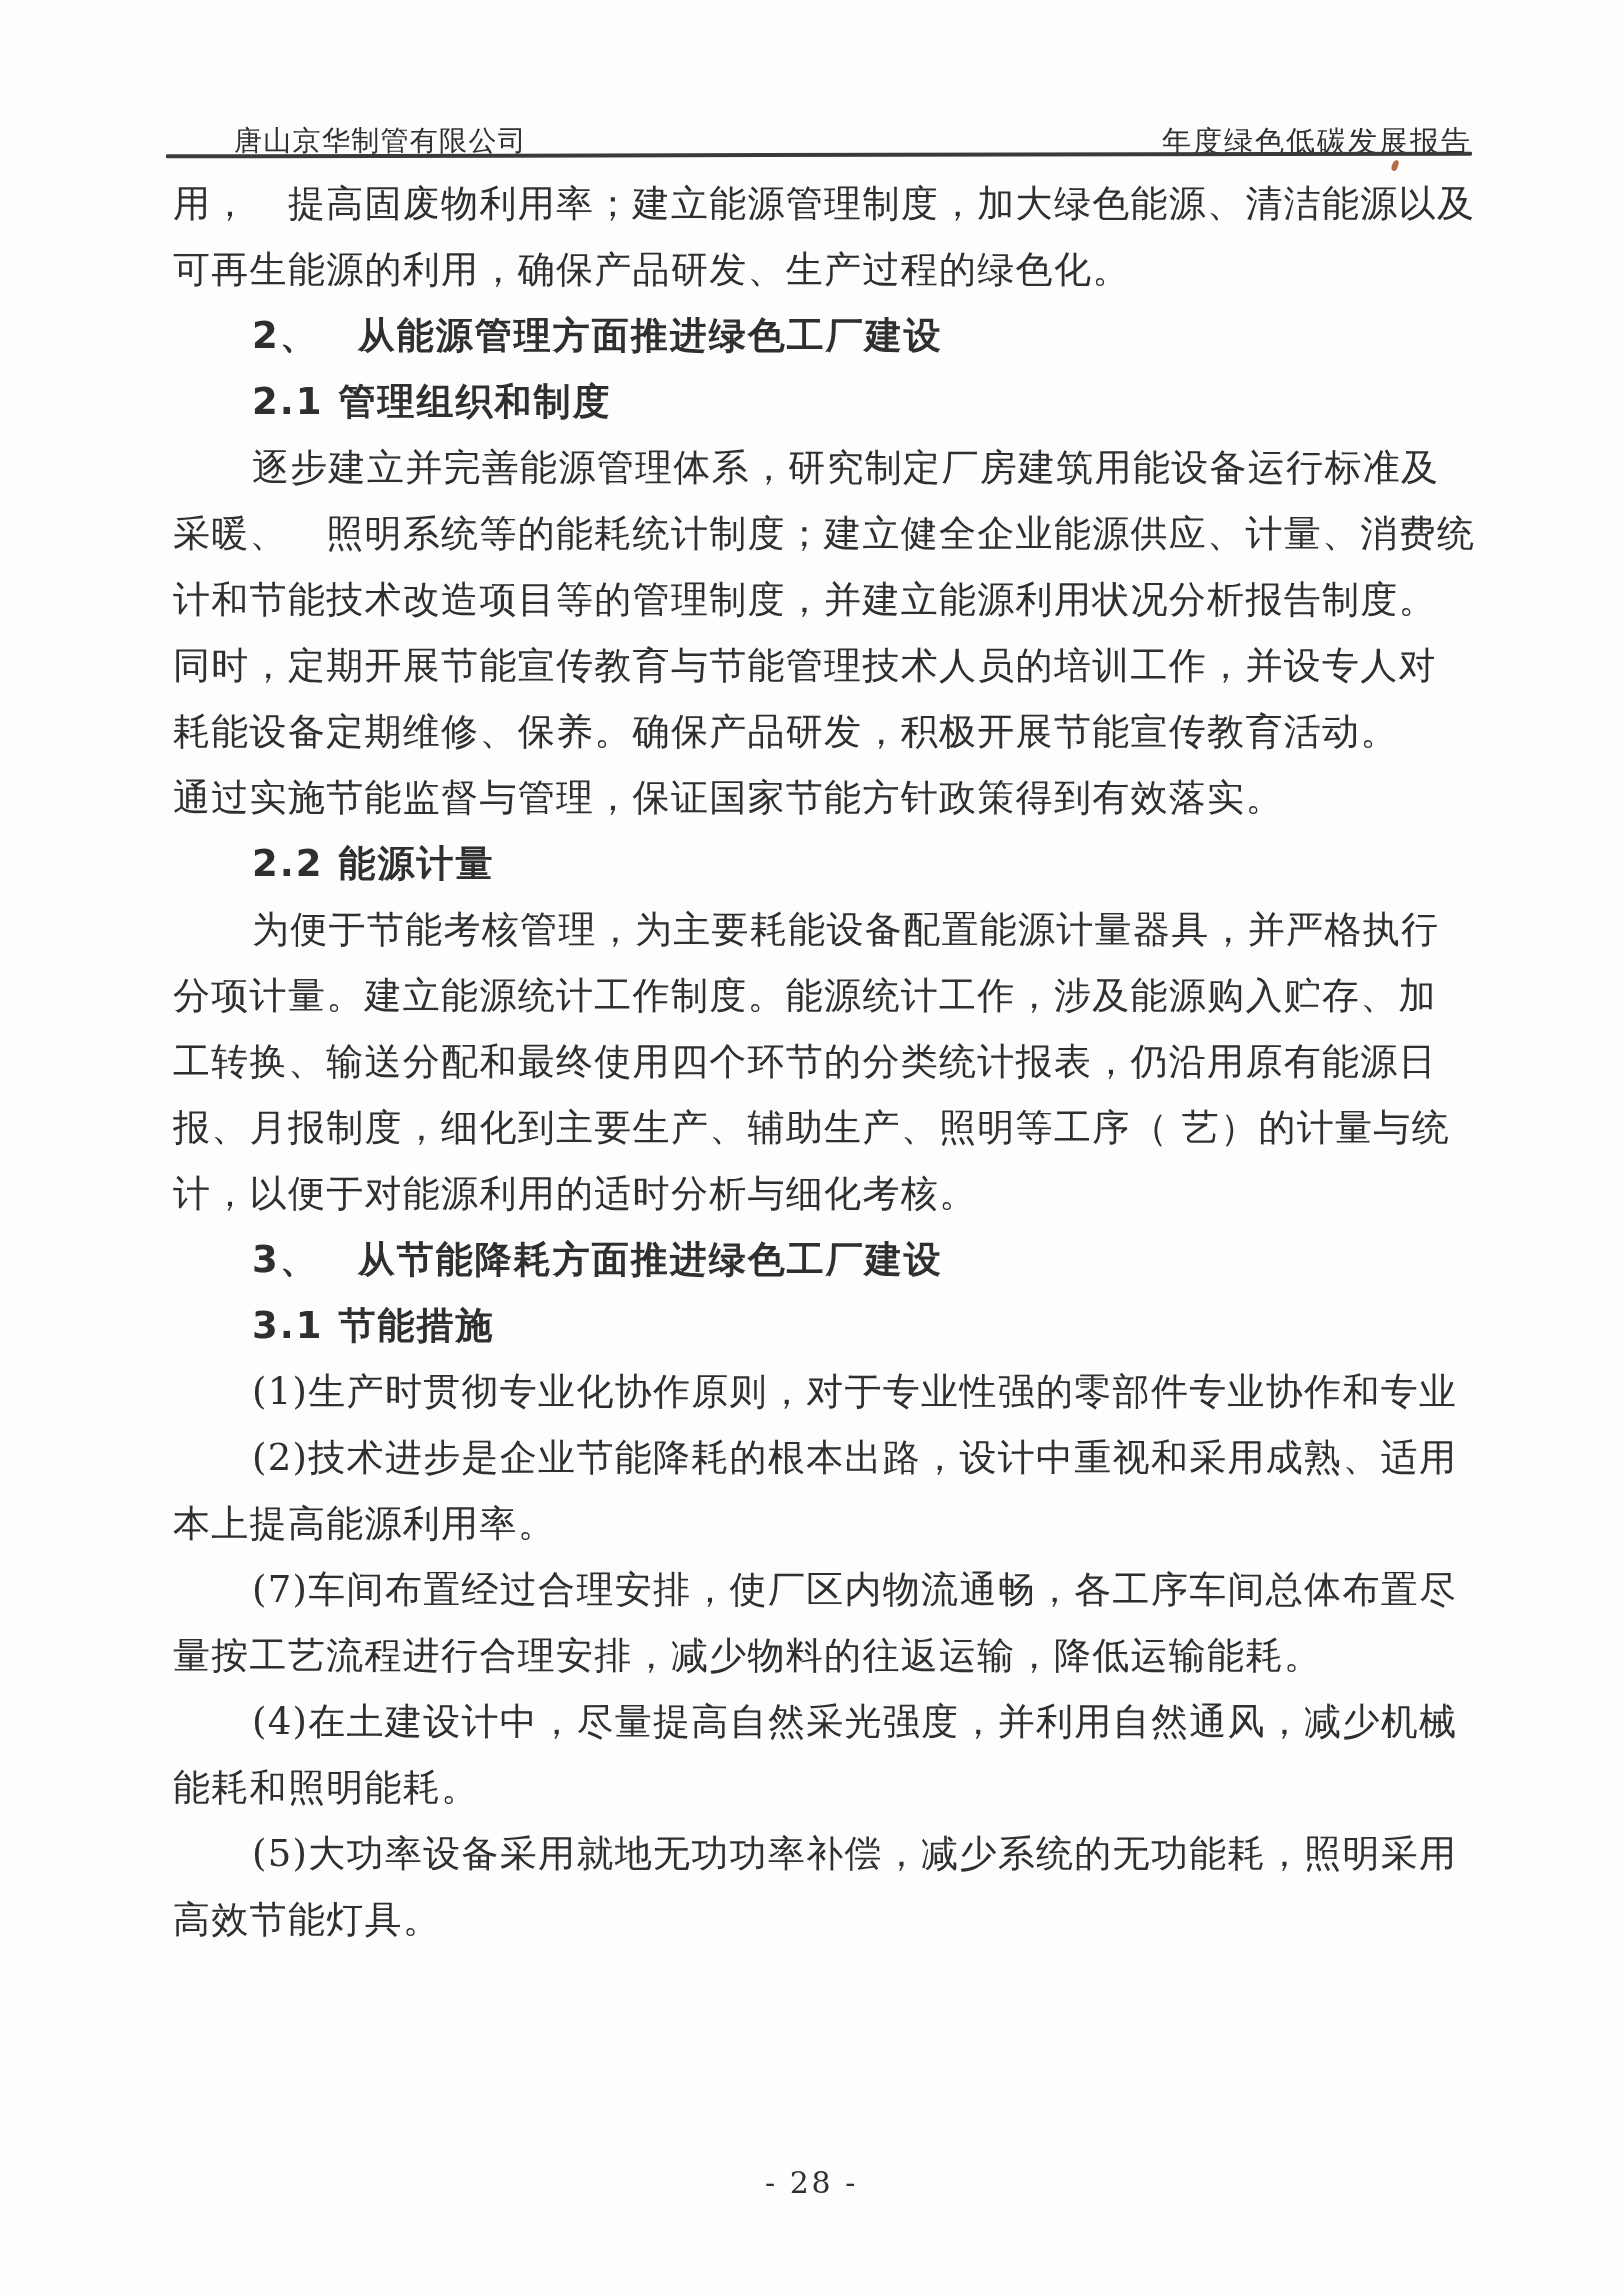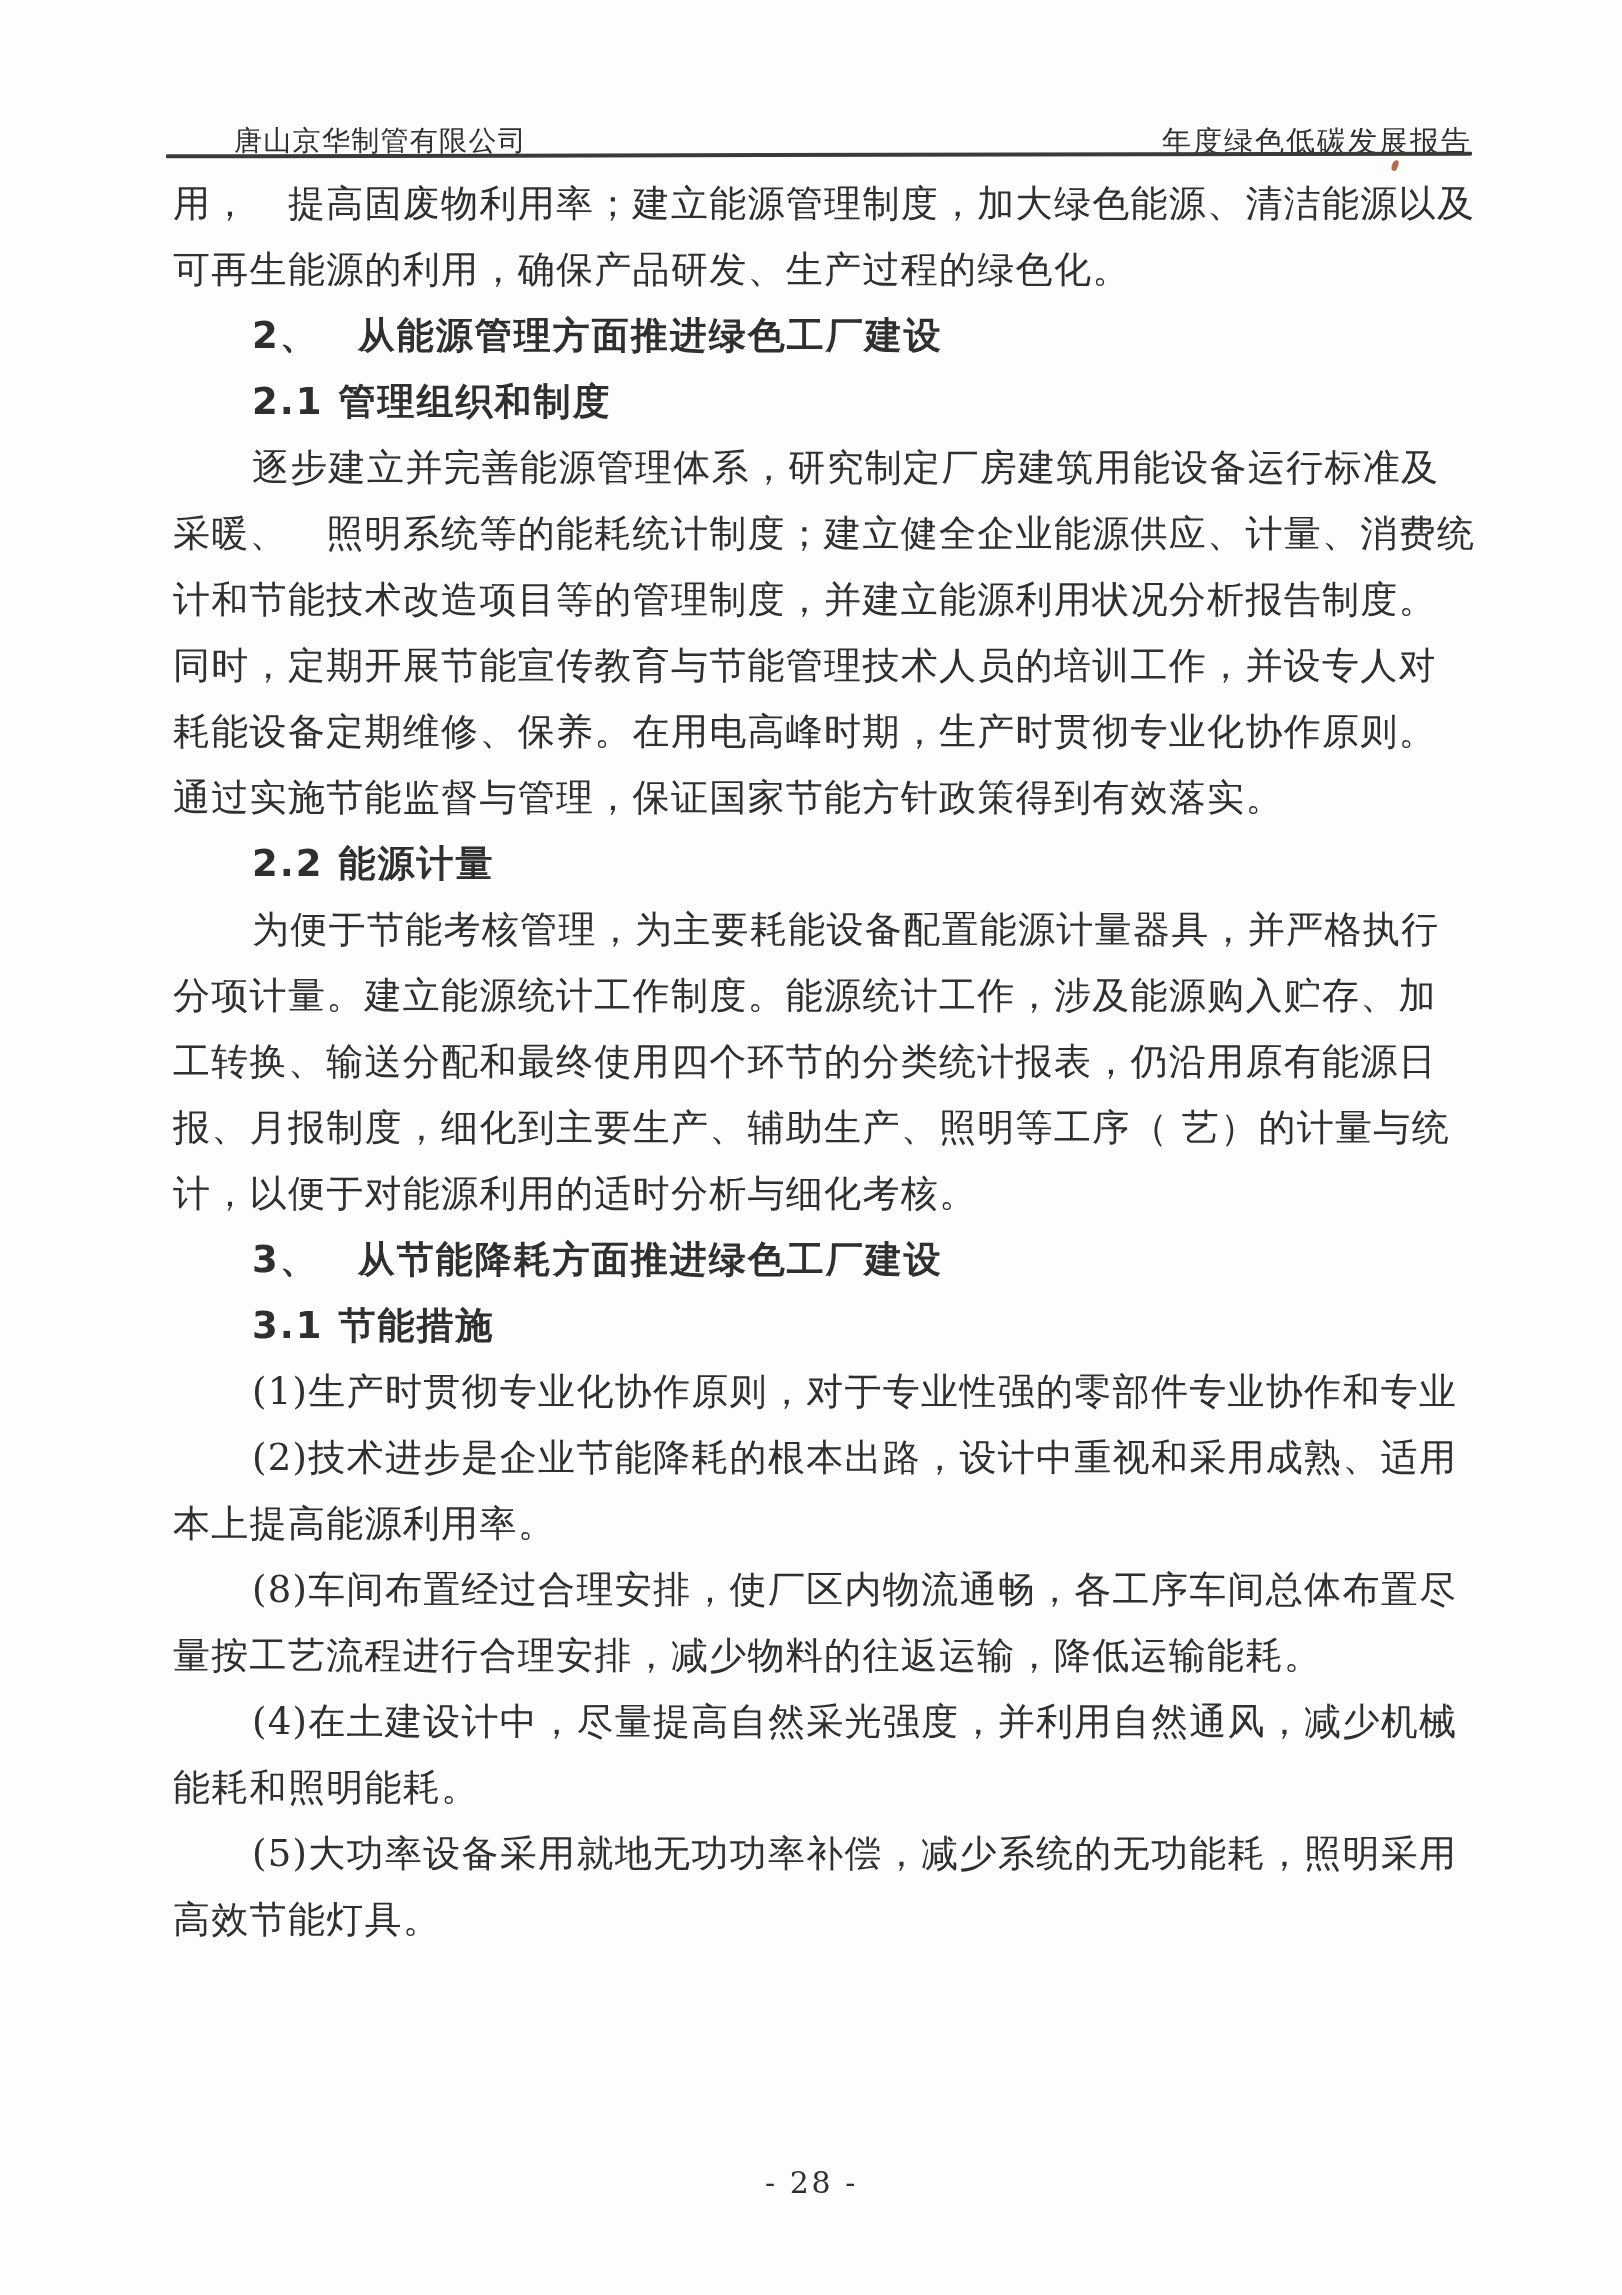--- a/index.html
+++ b/index.html
@@ -69,34 +69,34 @@
 
   <div class="content">
       <div class="line body">用，　提高固废物利用率；建立能源管理制度，加大绿色能源、清洁能源以及</div>
       <div class="line body">可再生能源的利用，确保产品研发、生产过程的绿色化。</div>
       <div class="line heading indent">2、　从能源管理方面推进绿色工厂建设</div>
       <div class="line heading indent">2.1 管理组织和制度</div>
       <div class="line body indent">逐步建立并完善能源管理体系，研究制定厂房建筑用能设备运行标准及</div>
       <div class="line body">采暖、　照明系统等的能耗统计制度；建立健全企业能源供应、计量、消费统</div>
       <div class="line body">计和节能技术改造项目等的管理制度，并建立能源利用状况分析报告制度。</div>
       <div class="line body">同时，定期开展节能宣传教育与节能管理技术人员的培训工作，并设专人对</div>
-      <div class="line body">耗能设备定期维修、保养。在用电高峰时期，生产时贯彻专业化协作原则。</div>
+      <div class="line body">耗能设备定期维修、保养。确保产品研发，积极开展节能宣传教育活动。</div>
       <div class="line body">通过实施节能监督与管理，保证国家节能方针政策得到有效落实。</div>
       <div class="line heading indent">2.2 能源计量</div>
       <div class="line body indent">为便于节能考核管理，为主要耗能设备配置能源计量器具，并严格执行</div>
       <div class="line body">分项计量。建立能源统计工作制度。能源统计工作，涉及能源购入贮存、加</div>
       <div class="line body">工转换、输送分配和最终使用四个环节的分类统计报表，仍沿用原有能源日</div>
       <div class="line body">报、月报制度，细化到主要生产、辅助生产、照明等工序（ 艺）的计量与统</div>
       <div class="line body">计，以便于对能源利用的适时分析与细化考核。</div>
       <div class="line heading indent">3、　从节能降耗方面推进绿色工厂建设</div>
       <div class="line heading indent">3.1 节能措施</div>
       <div class="line body indent">(1)生产时贯彻专业化协作原则，对于专业性强的零部件专业协作和专业</div>
       <div class="line body indent">(2)技术进步是企业节能降耗的根本出路，设计中重视和采用成熟、适用</div>
       <div class="line body">本上提高能源利用率。</div>
-      <div class="line body indent">(8)车间布置经过合理安排，使厂区内物流通畅，各工序车间总体布置尽</div>
+      <div class="line body indent">(7)车间布置经过合理安排，使厂区内物流通畅，各工序车间总体布置尽</div>
       <div class="line body">量按工艺流程进行合理安排，减少物料的往返运输，降低运输能耗。</div>
       <div class="line body indent">(4)在土建设计中，尽量提高自然采光强度，并利用自然通风，减少机械</div>
       <div class="line body">能耗和照明能耗。</div>
       <div class="line body indent">(5)大功率设备采用就地无功功率补偿，减少系统的无功能耗，照明采用</div>
       <div class="line body">高效节能灯具。</div>
     </div>
 
   <div class="footer">- 28 -</div>
 </div>
 

